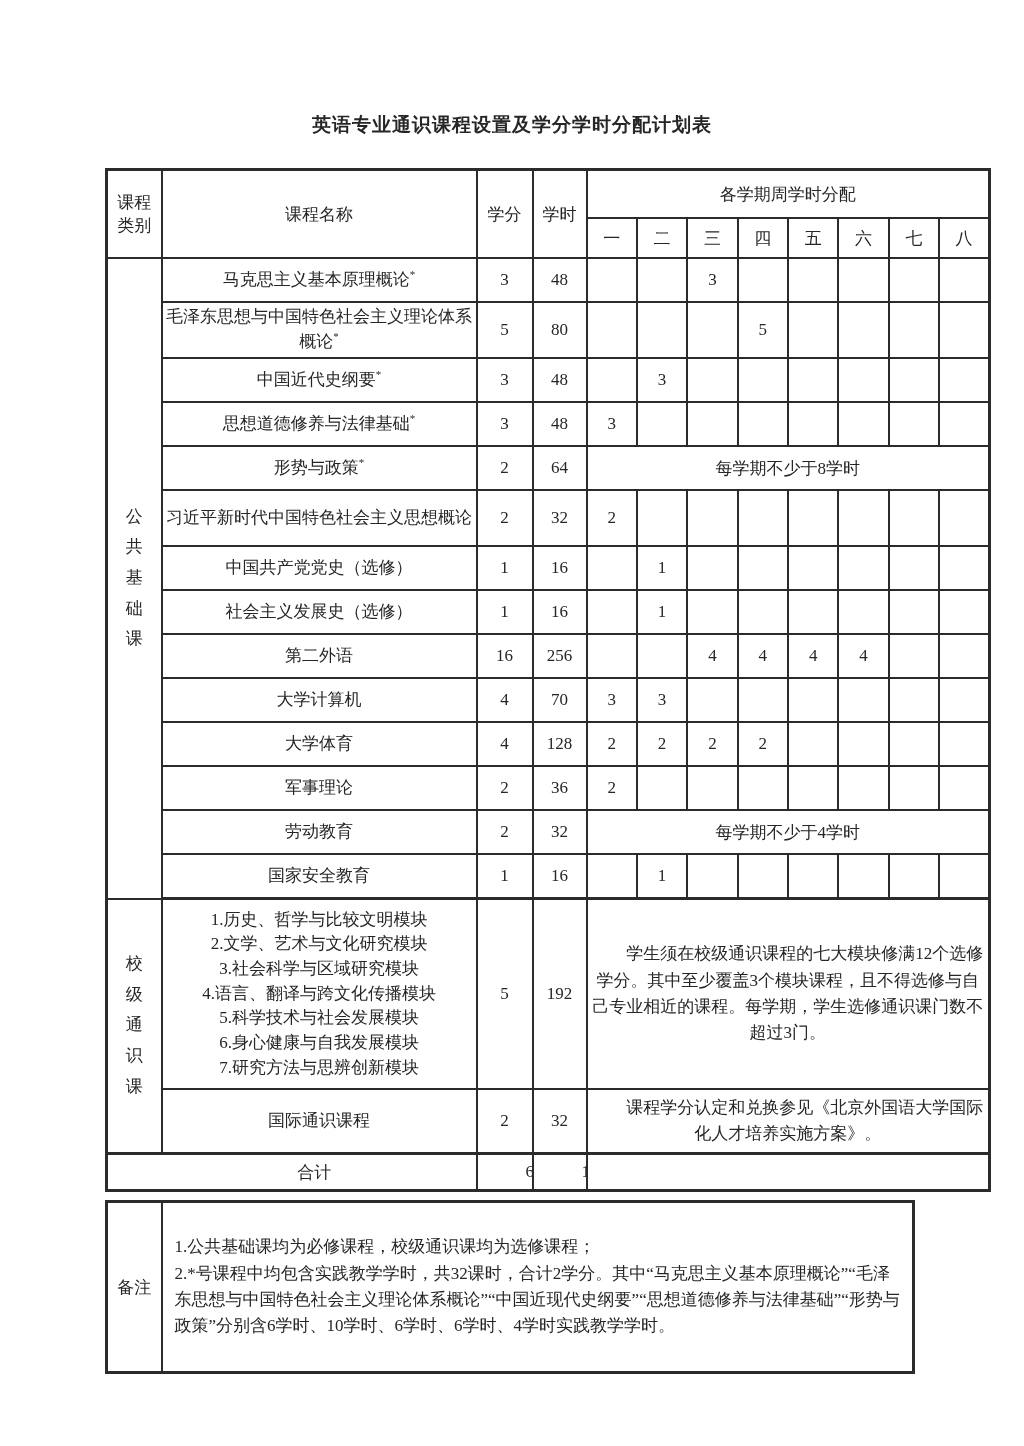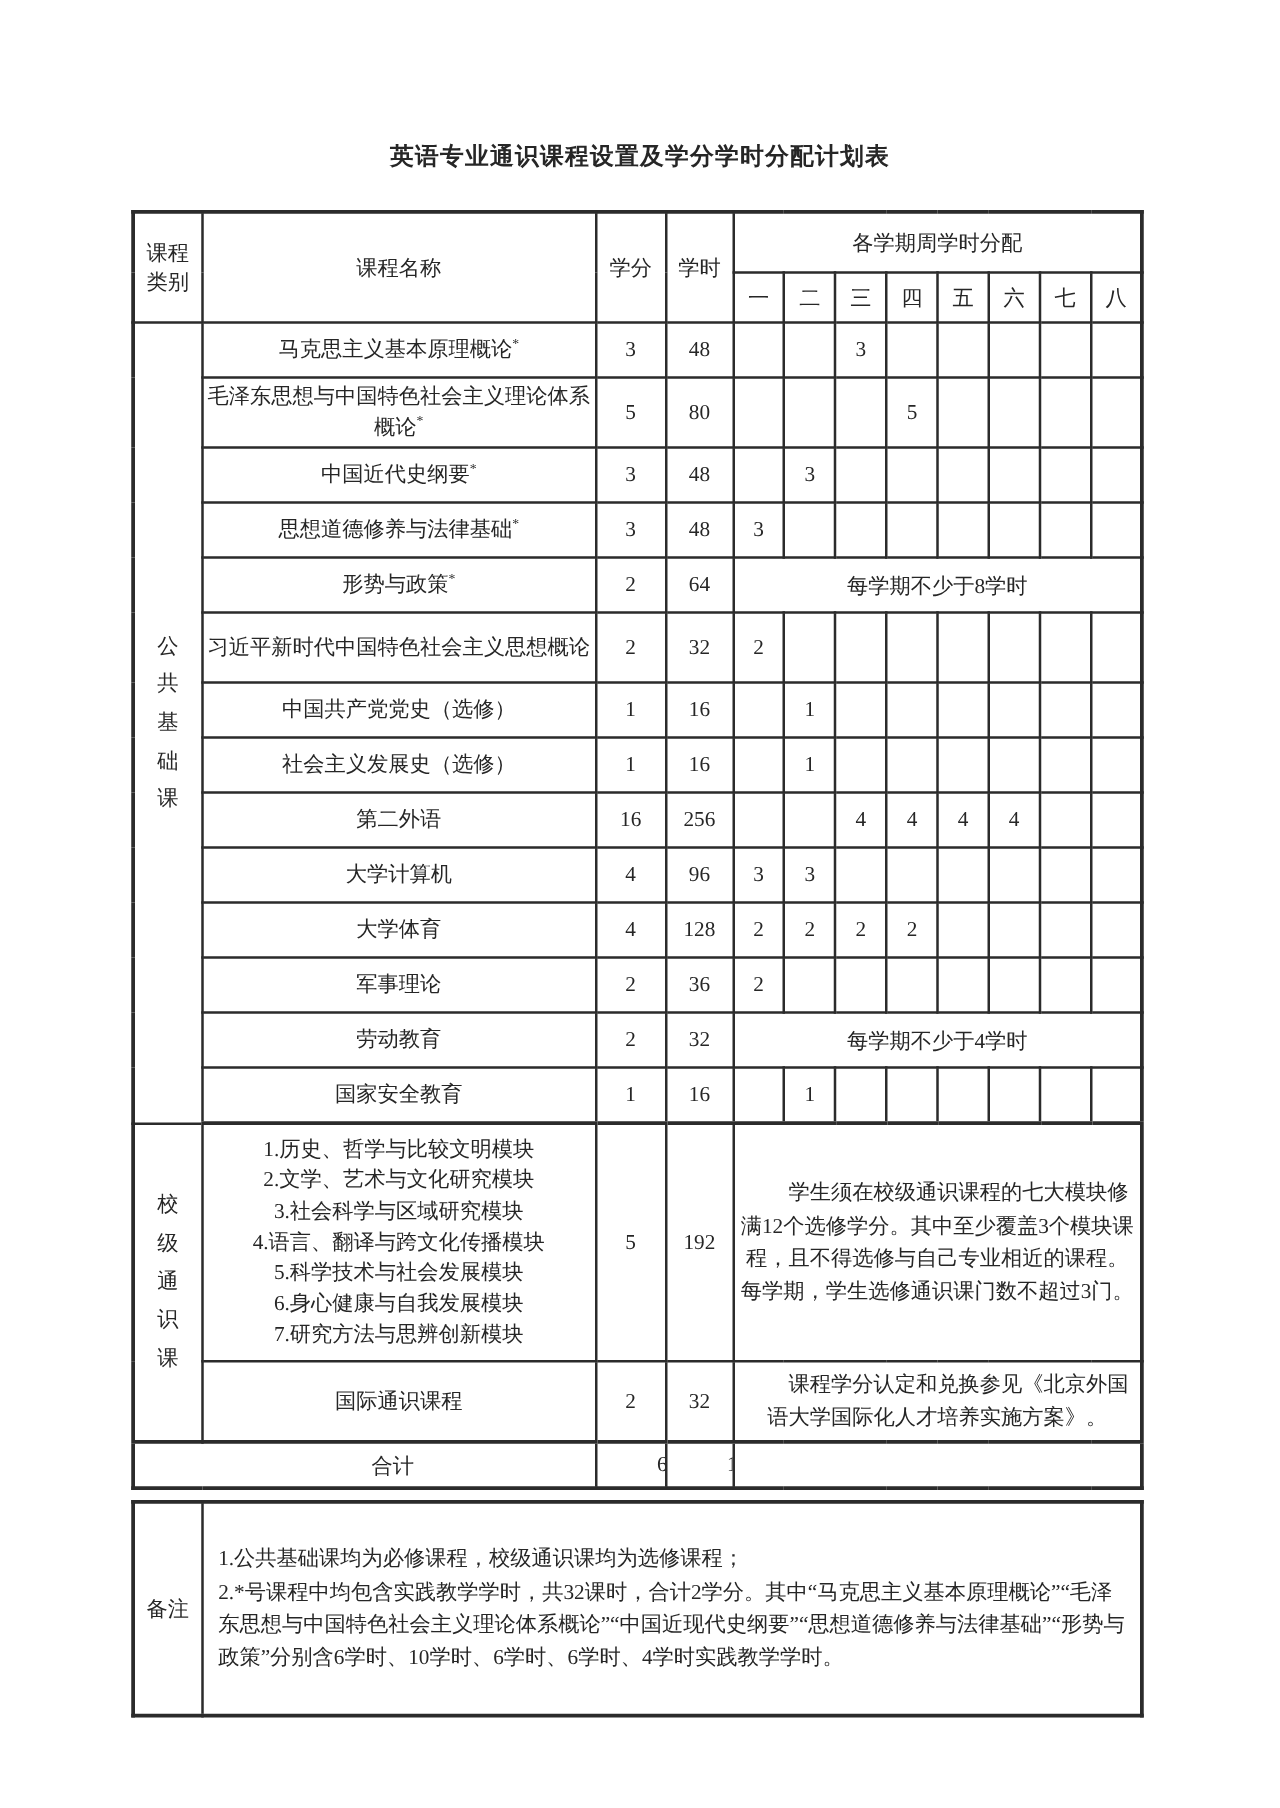--- a/index.html
+++ b/index.html
@@ -1,19 +1,19 @@
 <!DOCTYPE html>
 <html><head>
 <meta charset="utf-8">
 <style>
   html,body{margin:0;padding:0;background:#ffffff;}
   body{width:1024px;height:1446px;overflow:hidden;
        font-family:"Liberation Serif","DejaVu Serif",serif;color:#262626;}
   .title{margin:112px 0 0 0;text-align:center;font-size:19px;font-weight:bold;letter-spacing:1px;}
-  table.main{border-collapse:collapse;table-layout:fixed;width:810px;margin:30px 0 0 105px;
+  table.main{border-collapse:collapse;table-layout:fixed;width:886px;margin:30px 0 0 105px;
              border:3px solid #2b2b2b;}
   table.main td{border:2px solid #2b2b2b;text-align:center;vertical-align:middle;
                 font-size:17px;padding:2px 3px;overflow:hidden;}
   td.name{text-align:left;padding:2px 7px;line-height:1.45;}
   td.num{font-size:16px;}
   tr.head1 td{height:42px;font-size:17px;}
   tr.head2 td{height:34px;font-size:17px;}
   tr.r td{height:38px;}
   tr.r2 td{height:50px;}
   tr.mods td{height:184px;}
@@ -186,21 +186,21 @@
         <td class="num">4</td>
         <td class="num">4</td>
         <td class="num">4</td>
         <td class="num">4</td>
         <td class="num"></td>
         <td class="num"></td>
   </tr>
   <tr class="r">
     <td class="name"><span>大学计算机</span></td>
     <td class="num">4</td>
-    <td class="num">96</td>
+    <td class="num">70</td>
     <td class="num">3</td>
         <td class="num">3</td>
         <td class="num"></td>
         <td class="num"></td>
         <td class="num"></td>
         <td class="num"></td>
         <td class="num"></td>
         <td class="num"></td>
   </tr>
   <tr class="r">

